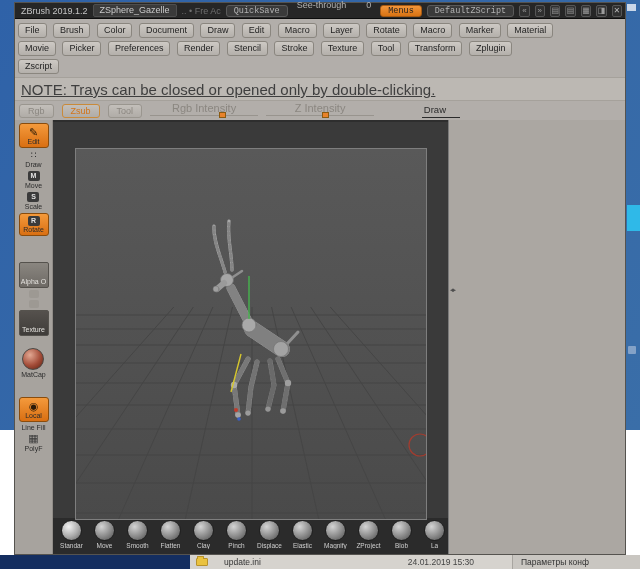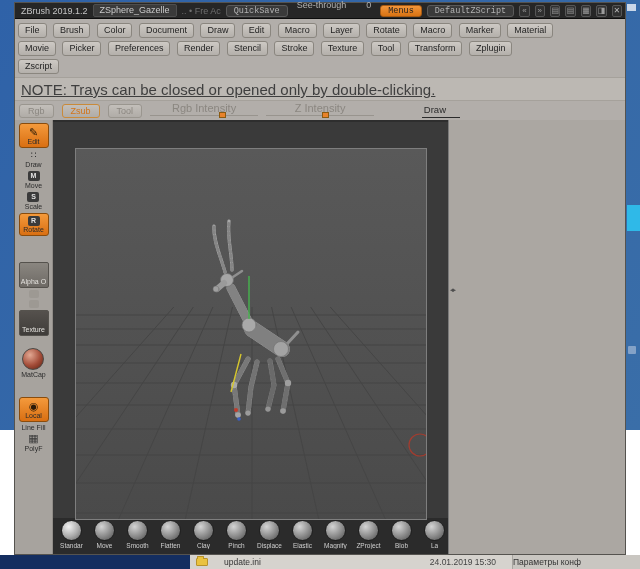--- a/index.html
+++ b/index.html
@@ -81,21 +81,21 @@
   .scroll-arrows{position:absolute;left:1px;top:166px;font-size:7px;color:#4f4f4f;letter-spacing:-1px;}
 
   
   .bottomstrip{position:absolute;left:0;top:555px;width:640px;height:14px;display:flex;}
   .task-left{width:190px;background:#142e60;flex:0 0 auto;}
   .explorer{flex:1;background:#d6d3ce;display:flex;align-items:center;font-size:8.5px;color:#333;gap:16px;padding-left:6px;min-width:0;}
   .folder-ico{position:relative;width:12px;height:8px;background:#eac23f;border:1px solid #b8922a;border-radius:1px;flex:0 0 auto;}
   .folder-ico::before{content:"";position:absolute;left:0;top:-3px;width:5px;height:2px;background:#eac23f;border:1px solid #b8922a;border-bottom:none;border-radius:1px 1px 0 0;}
   .exp-file{white-space:nowrap;}
   .exp-date{margin-left:auto;white-space:nowrap;color:#444;}
-  .exp-right{width:128px;background:#c9c6c1;align-self:stretch;display:flex;align-items:center;border-left:1px solid #a8a5a0;white-space:nowrap;overflow:hidden;margin-left:0;flex:0 0 auto;}
+  .exp-right{width:128px;background:#c9c6c1;align-self:stretch;display:flex;align-items:center;padding-left:8px;border-left:1px solid #a8a5a0;white-space:nowrap;overflow:hidden;margin-left:22px;flex:0 0 auto;}
 </style>
 </head>
 <body>
 
 <div class="desktop">
   <span class="dr-ico1"></span>
   <span class="dr-ico2"></span>
   <span class="cyan-chip"></span>
   <span class="dr-ico3"></span>
 

